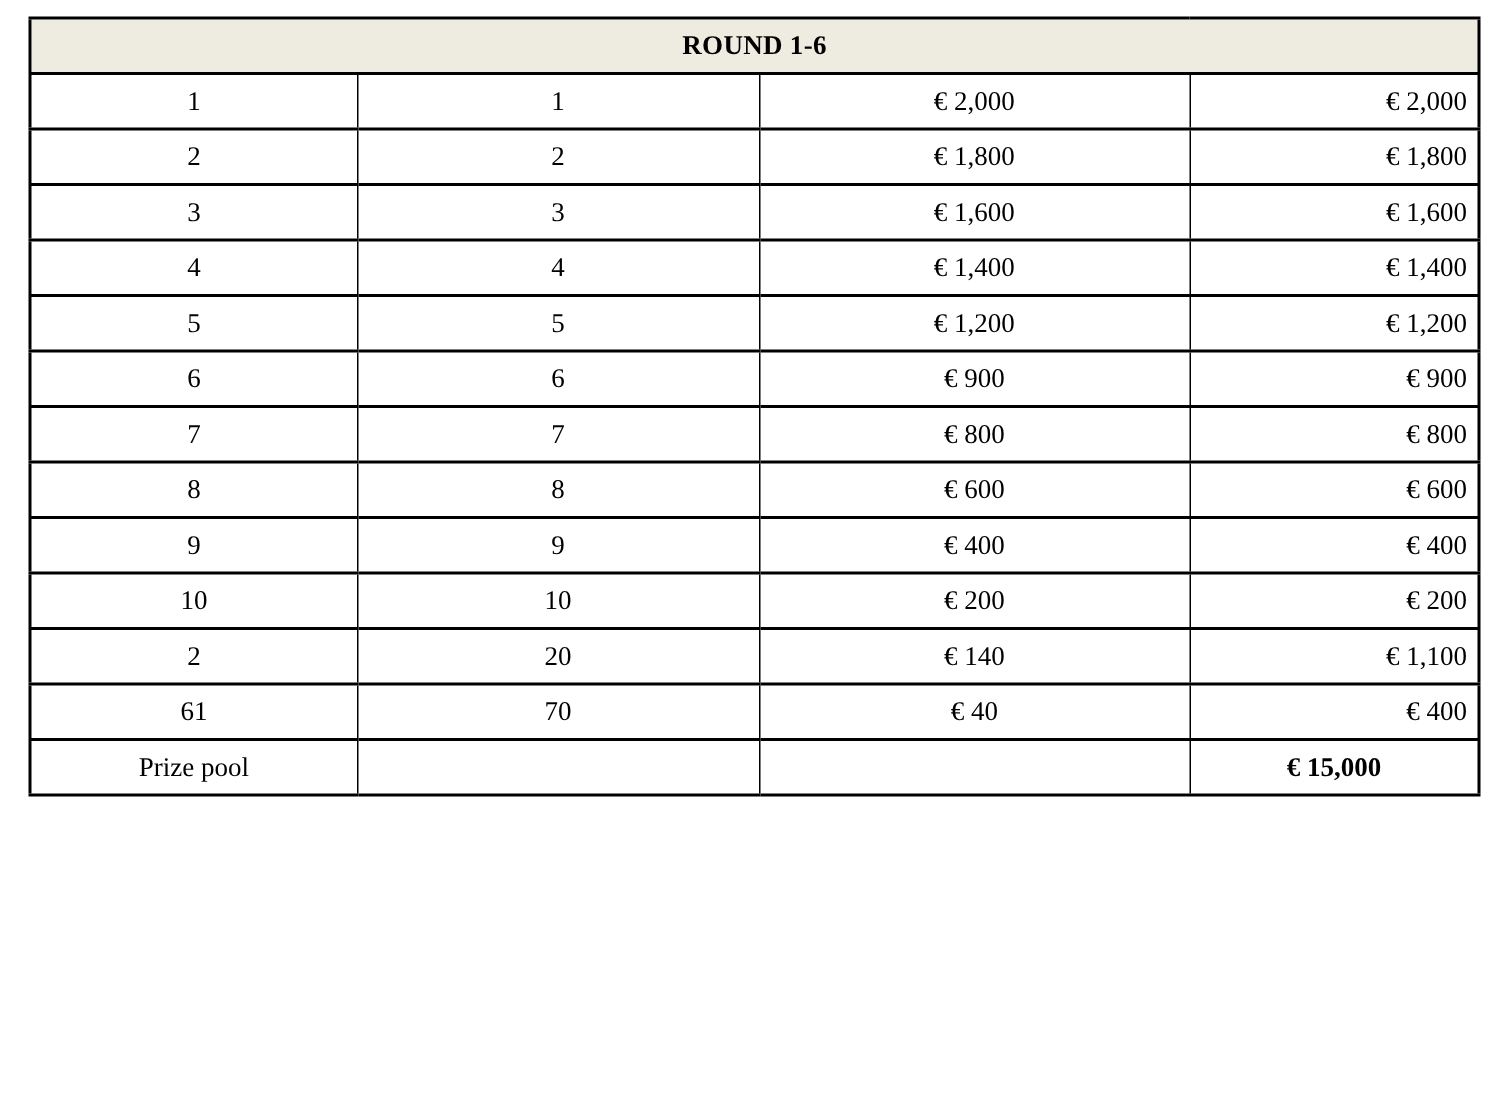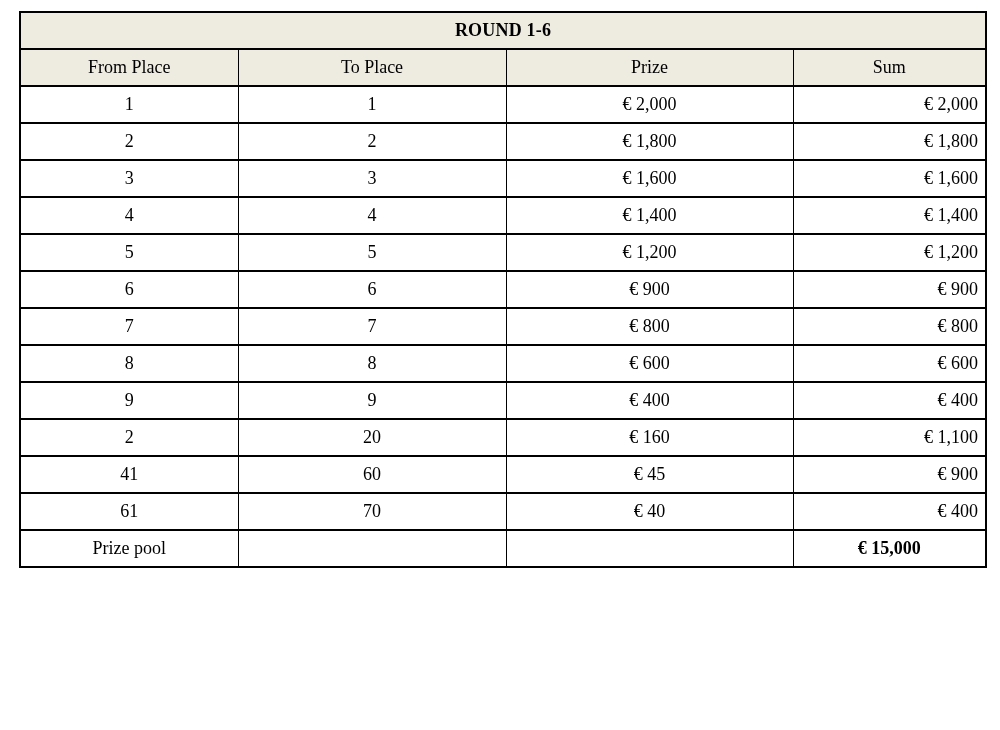--- a/index.html
+++ b/index.html
@@ -76,26 +76,20 @@
     <colgroup>
       <col style="width:218px">
       <col style="width:268px">
       <col style="width:287px">
       <col style="width:193px">
     </colgroup>
     <thead>
       <tr>
         <th colspan="4" class="title-cell">ROUND 1-6</th>
       </tr>
-      <tr>
-        <th class="col-header">From Place</th>
-        <th class="col-header">To Place</th>
-        <th class="col-header">Prize</th>
-        <th class="col-header">Sum</th>
-      </tr>
     </thead>
     <tbody>
 
         <tr>
           <td>1</td>
           <td>1</td>
           <td>€ 2,000</td>
           <td class="sum-cell">€ 2,000</td>
         </tr>
 
@@ -148,36 +142,36 @@
           <td class="sum-cell">€ 600</td>
         </tr>
 
         <tr>
           <td>9</td>
           <td>9</td>
           <td>€ 400</td>
           <td class="sum-cell">€ 400</td>
         </tr>
 
+        <tr>
+          <td>10</td>
+          <td>10</td>
+          <td>€ 200</td>
+          <td class="sum-cell">€ 200</td>
+        </tr>
 
         <tr>
           <td>2</td>
           <td>20</td>
-          <td>€ 160</td>
+          <td>€ 140</td>
           <td class="sum-cell">€ 1,100</td>
         </tr>
 
 
 
-        <tr>
-          <td>41</td>
-          <td>60</td>
-          <td>€ 45</td>
-          <td class="sum-cell">€ 900</td>
-        </tr>
 
         <tr>
           <td>61</td>
           <td>70</td>
           <td>€ 40</td>
           <td class="sum-cell">€ 400</td>
         </tr>
       </tbody>
     <tfoot>
       <tr>

